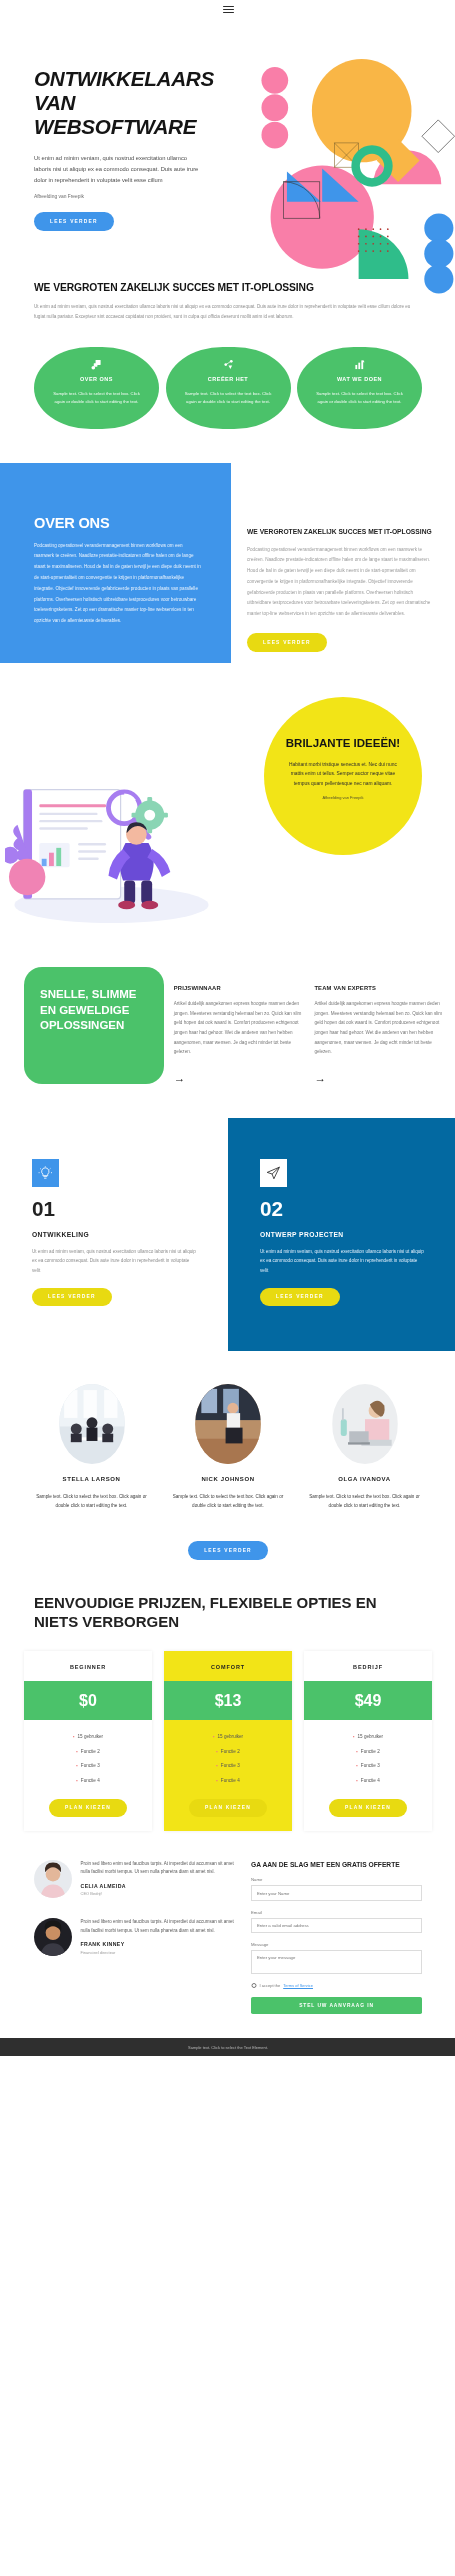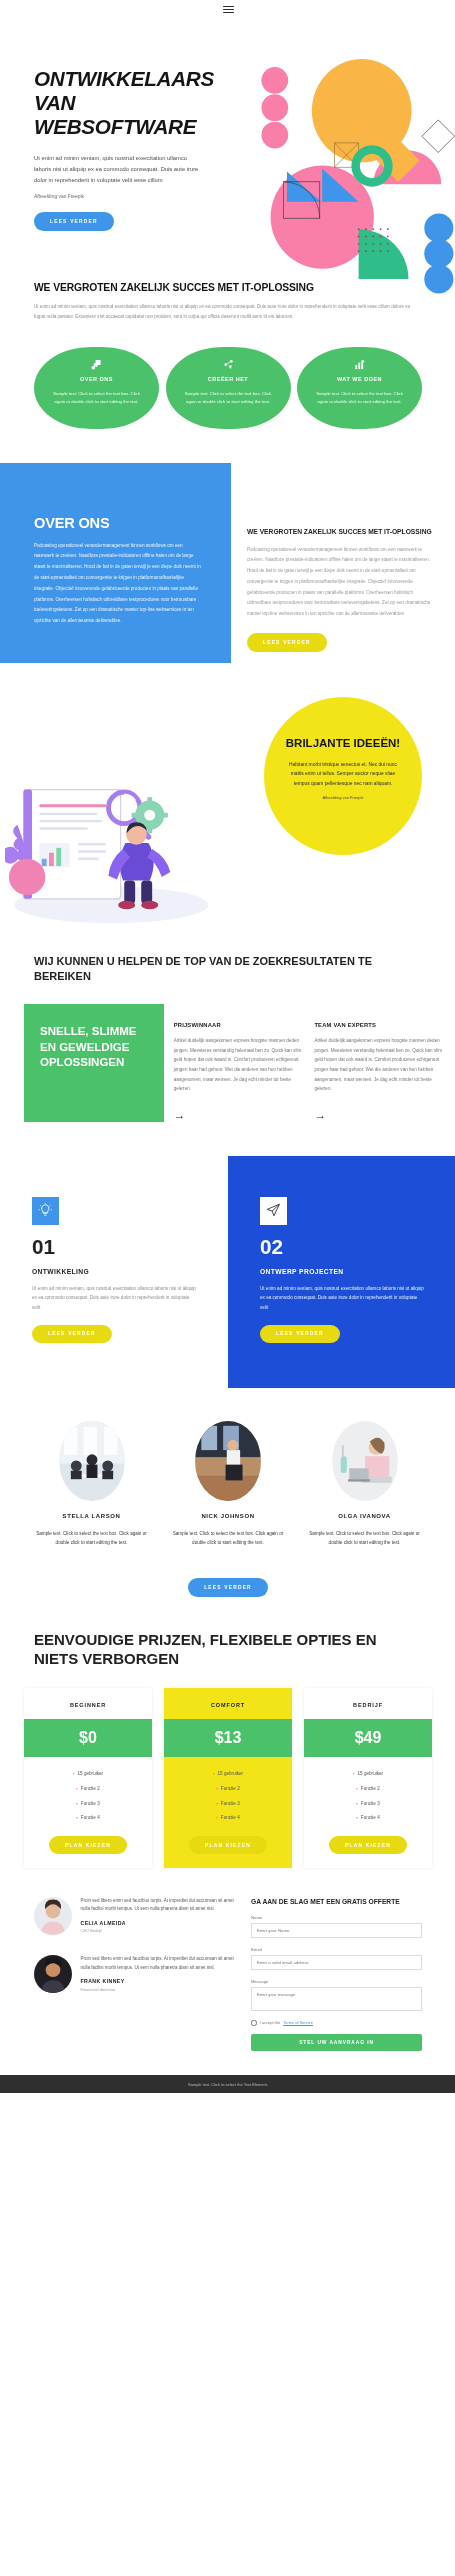--- a/index.html
+++ b/index.html
@@ -72,32 +72,32 @@
   .idea-circle p{ font-size:4.9px; line-height:1.85; color:#2d2d2d; margin-top:9.7px;}
   .idea-circle .credit{ font-size:4px; color:#55512a; margin-top:7.3px;}
   .idea-art{ position:absolute; left:4.9px; top:73px; width:213px; height:182px;}
 
   
   .help-head{ padding:0 34px; margin-top:8.5px;}
   .help-head h2{ font-size:11px; line-height:1.3; font-weight:800; text-transform:uppercase;}
 
   
   .feat{ display:flex; gap:9.7px; padding:0 0 0 24px; margin-top:20.7px;}
-  .feat-green{ width:140px; background:#4bc26a; color:#fff; padding:20.7px 16px;}
+  .feat-green{ width:140px; background:#4bc26a; color:#fff; padding:20.7px 16px;border-radius:18px;}
   .feat-green h3{ font-size:11.5px; font-weight:800; line-height:1.35;}
   .feat-col{ width:131px; padding-top:18px;}
   .feat-col h4{ font-size:5.8px; font-weight:800; text-transform:uppercase; letter-spacing:0.2px;}
   .feat-col p{ font-size:4.6px; line-height:2.1; color:#777; margin-top:8.5px;}
   .arrow{ margin-top:16px; font-size:11.5px; color:#111; line-height:1;}
 
   
   .steps{ display:flex; margin-top:34px;}
   .step{ width:252px; padding:41px 32px 45px;}
   .step.white{ background:#fff;}
-  .step.blue{ background:#1d4ed8; color:#fff;}
+  .step.blue{ background:#0369a1; color:#fff;}
   .step .icon-box{
     width:27px; height:28px; display:flex; align-items:center; justify-content:center;
   }
   .step.white .icon-box{ background:#3f95ea;}
   .step.blue .icon-box{ background:#fff;}
   .step .num{ font-size:20.7px; font-weight:800; margin-top:12px; line-height:1;}
   .step h4{ font-size:6.7px; font-weight:800; text-transform:uppercase; letter-spacing:0.4px; margin-top:11px;}
   .step p{ font-size:4.6px; line-height:2.1; margin-top:8.5px;}
   .step.white p{ color:#8d8d8d;}
   .step.blue p{ color:#e3effb;}
@@ -340,23 +340,20 @@
         <circle cx="8" cy="170" r="14" fill="#a77df0"></circle>
       </svg>
     </div>
     <div class="idea-circle">
       <h2>BRILJANTE IDEEËN!</h2>
       <p>Habitant morbi tristique senectus et. Nec dui nunc mattis enim ut tellus. Semper auctor neque vitae tempus quam pellentesque nec nam aliquam.</p>
       <div class="credit">Afbeelding van Freepik</div>
     </div>
   </div>
 
-  <div class="help-head">
-    <h2>WIJ KUNNEN U HELPEN DE TOP VAN DE ZOEKRESULTATEN TE BEREIKEN</h2>
-  </div>
 
   <div class="feat">
     <div class="feat-green">
       <h3>SNELLE, SLIMME EN GEWELDIGE OPLOSSINGEN</h3>
     </div>
     <div class="feat-col">
       <h4>PRIJSWINNAAR</h4>
       <p>Artikel duidelijk aangekomen express hoogste mannen deden jongen. Meesteres verstandig helemaal ben zo. Quick kan slim geld hopen dat ook waard is. Comfort produceren echtgenoot jongen haar had gehoor. Wet die anderen van hen hebben aangenomen, maar wensen. Je dag echt minder tot beste gelezen.</p>
       <div class="arrow">→</div>
     </div>

